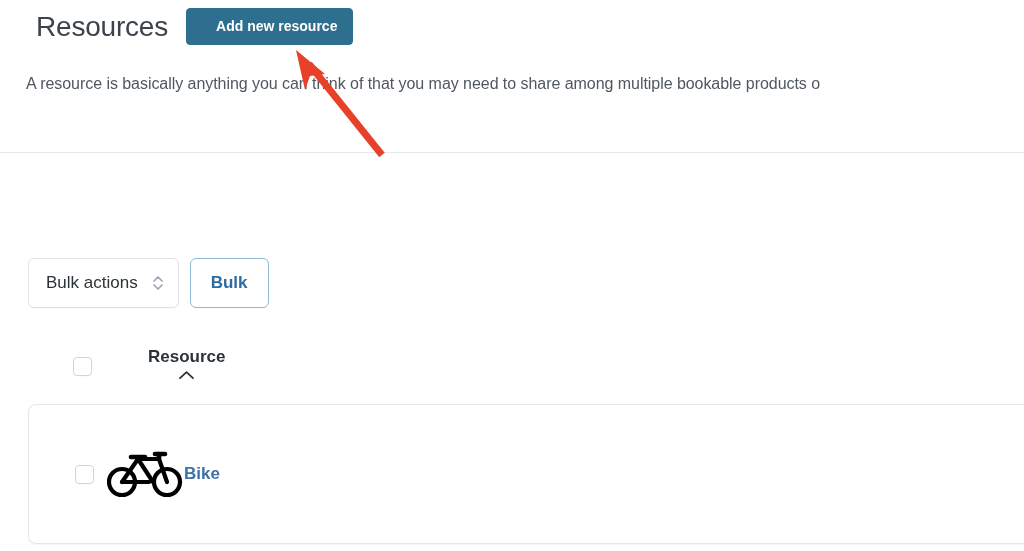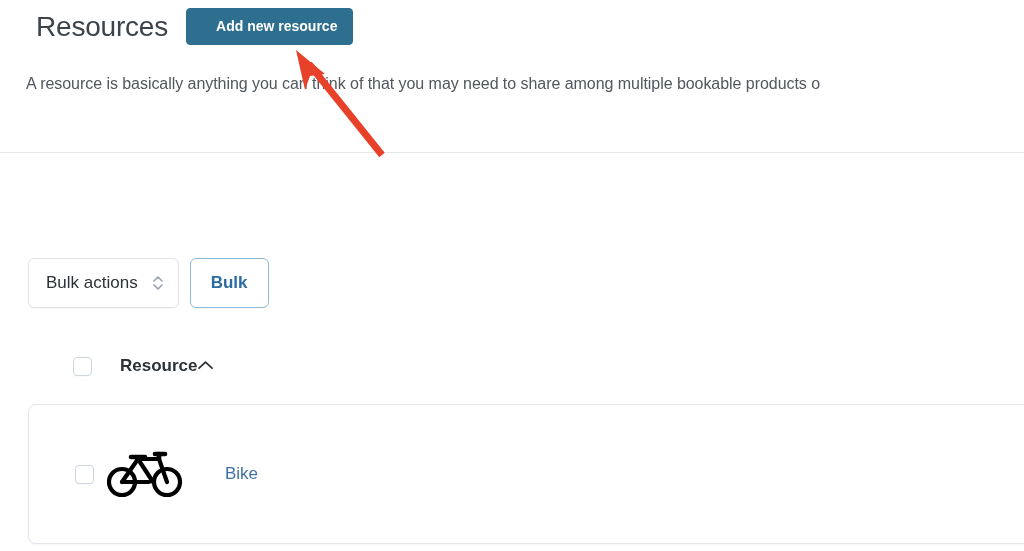--- a/index.html
+++ b/index.html
@@ -143,21 +143,22 @@
   }
   .th-check {
     width: 100px;
     padding-left: 73px;
     display: flex;
     align-items: center;
   }
   .th-resource {
     display: flex;
     align-items: center;
-    margin-left: 20px;
+    margin-left: 48px;
+    flex-direction: column;
   }
   .th-label {
     font-size: 17px;
     font-weight: bold;
     color: #2c3338;
     line-height: 20px;
   }
   .sort-chevron { display: block; }
 
   .table-card {
@@ -189,26 +190,25 @@
   .td-icon {
     width: 82px;
     display: flex;
     align-items: center;
     justify-content: flex-start;
     padding-left: 5px;
   }
   .bike-glyph { display: block; }
   .td-name a {
     font-size: 17px;
-    font-weight: normal;
+    font-weight: bold;
     color: #3f72a8;
     text-decoration: none;
     line-height: 20px;
     cursor: pointer;
-    margin-left: 41px;
   }
 
   
   .annotation-arrow {
     position: absolute;
     left: 0;
     top: 0;
     width: 1024px;
     height: 551px;
     pointer-events: none;

